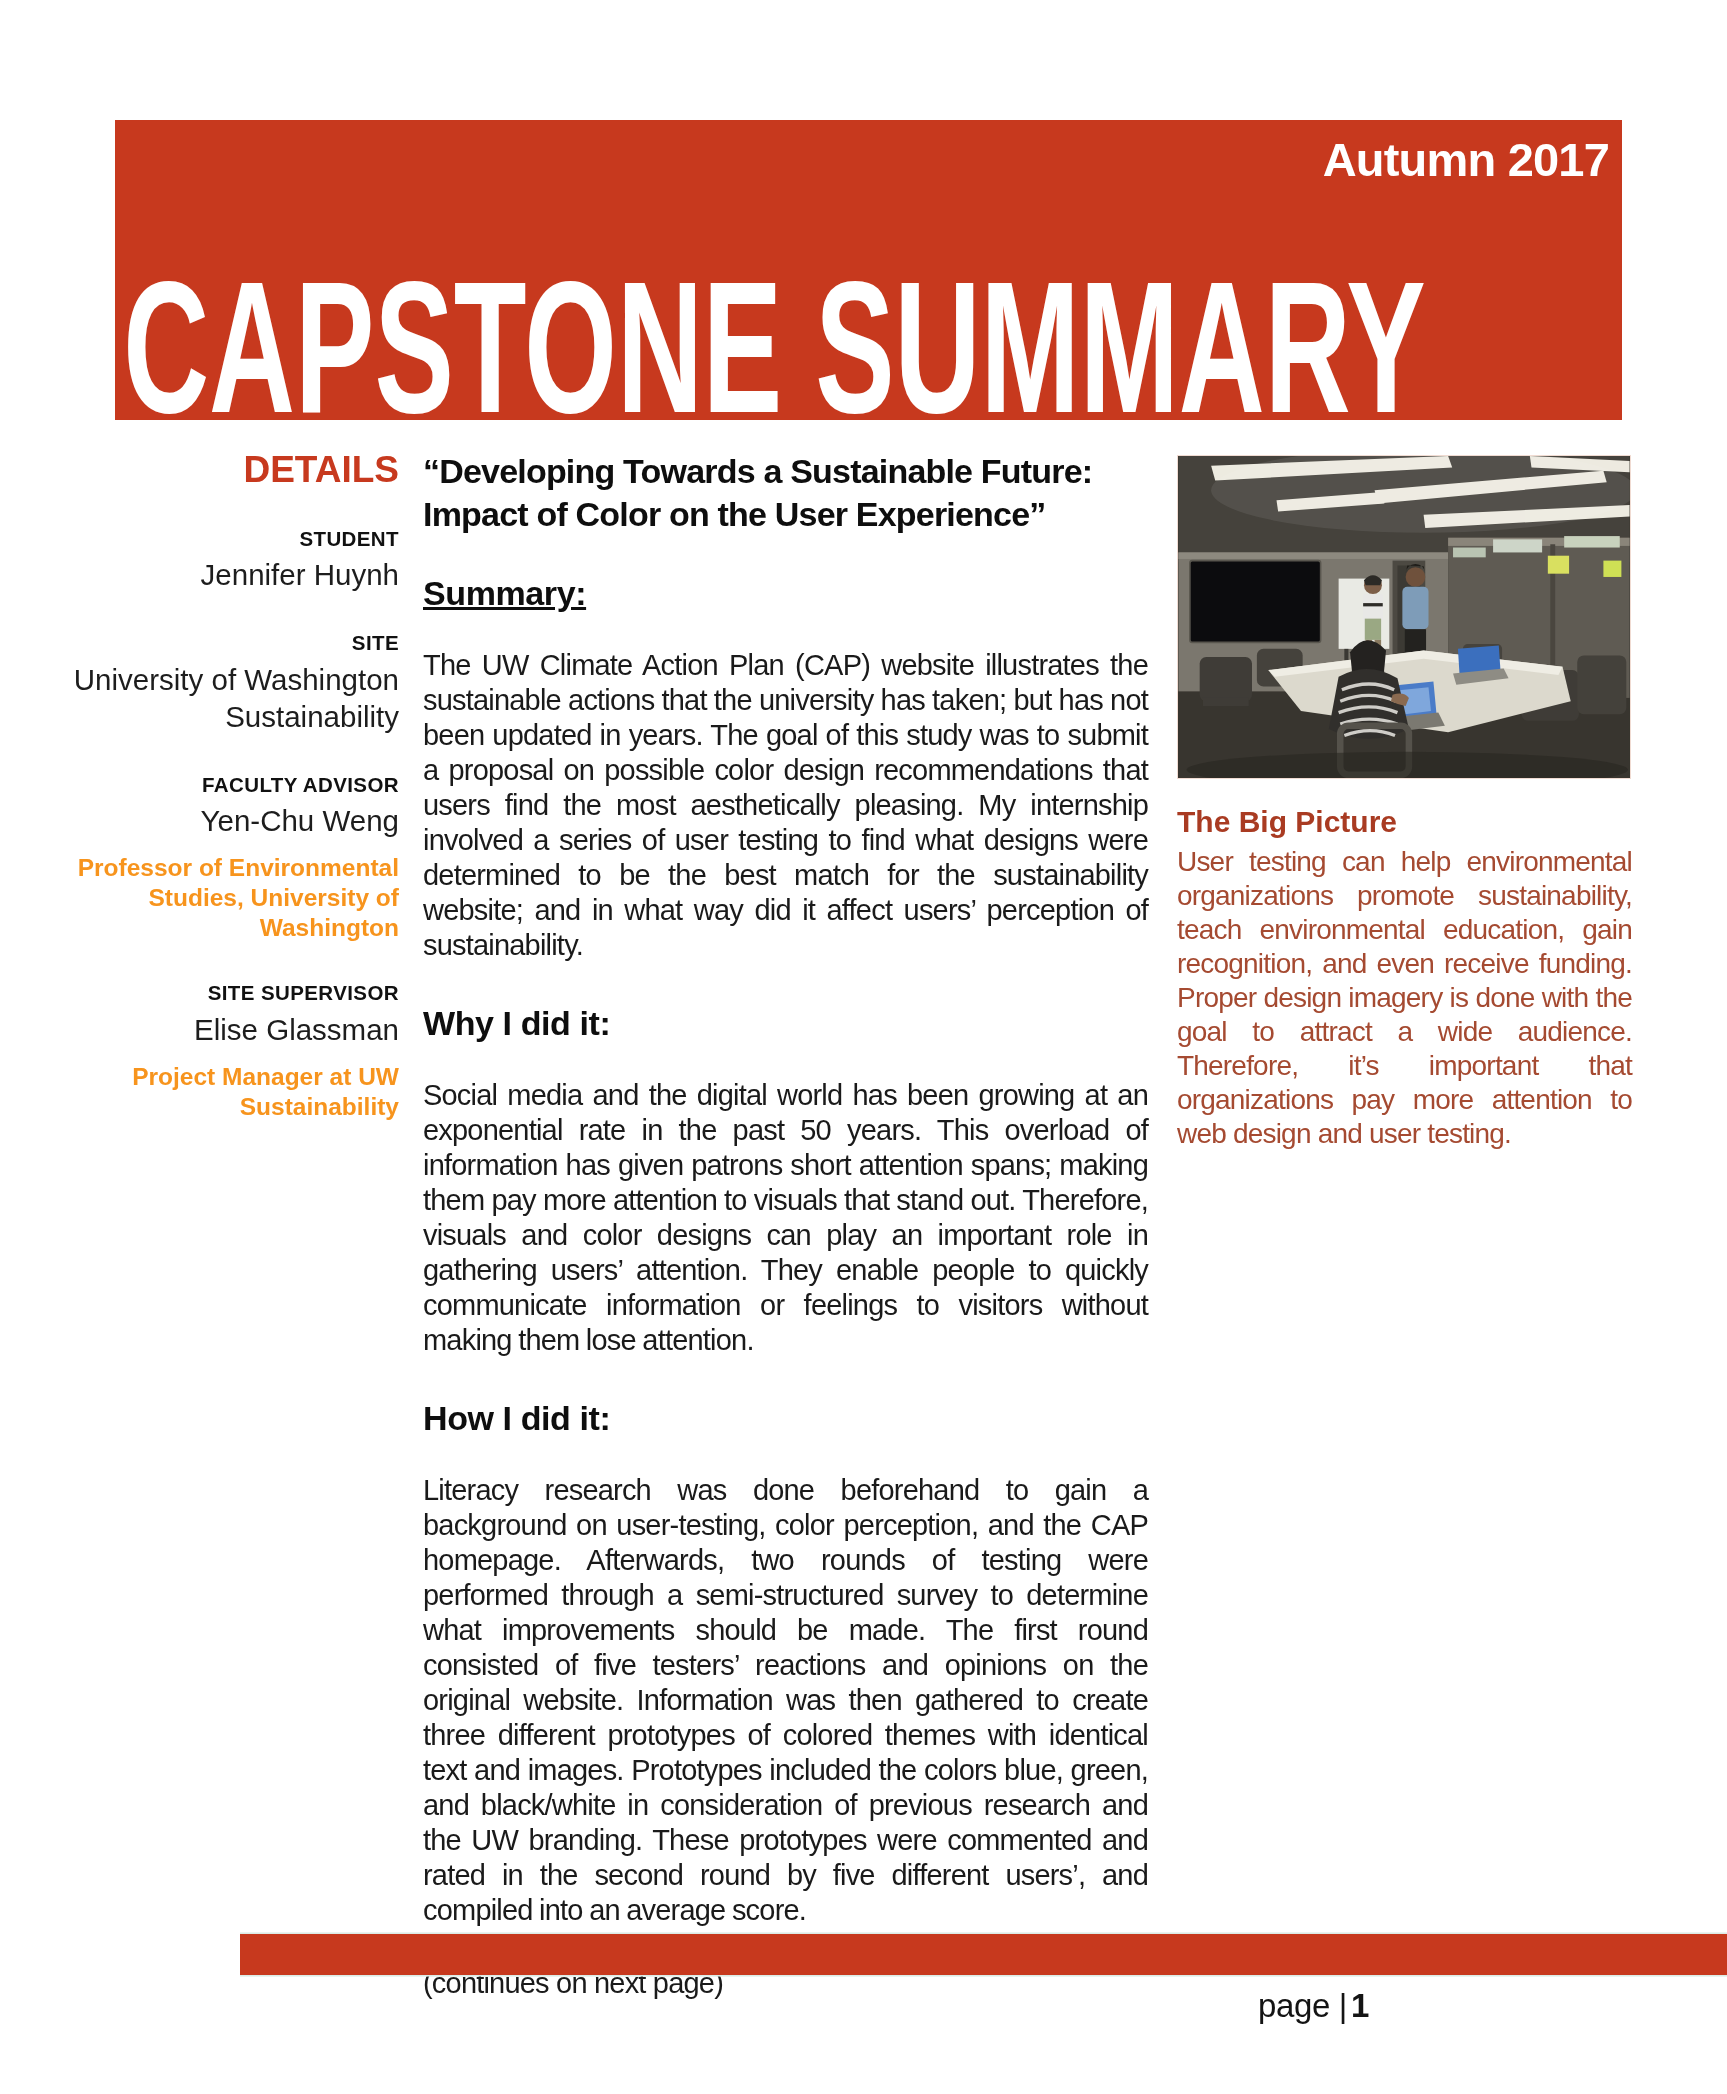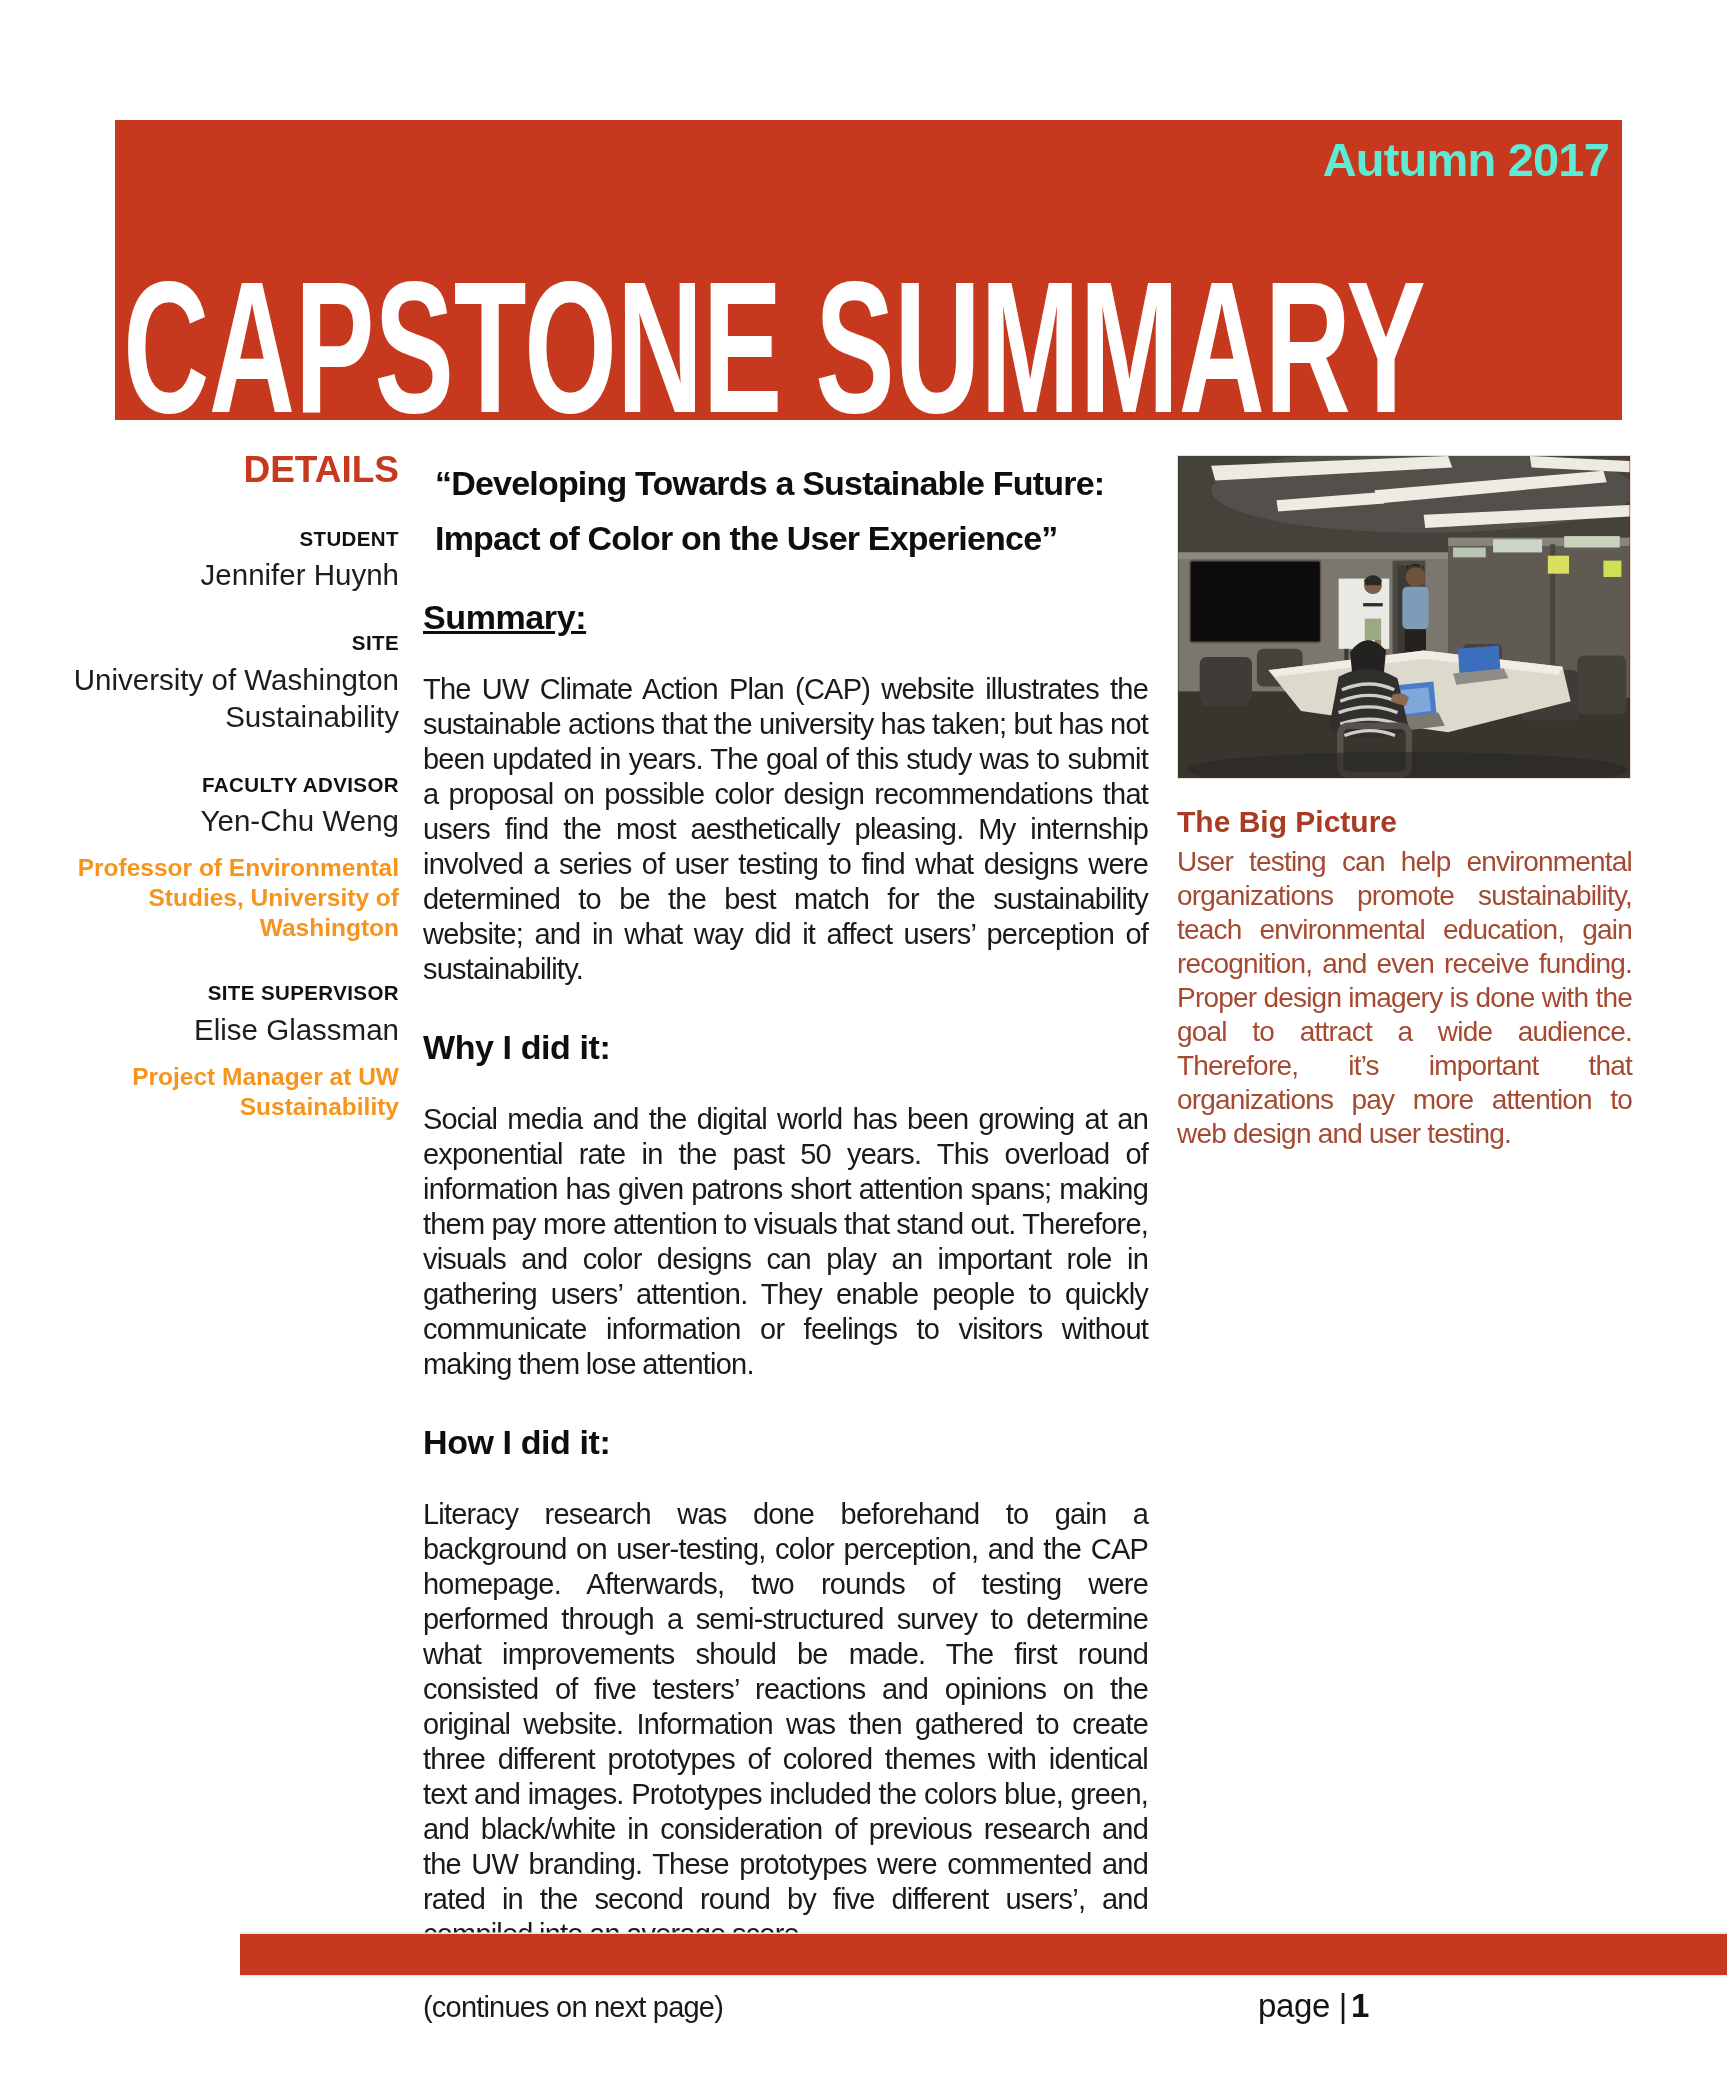--- a/index.html
+++ b/index.html
@@ -3,34 +3,34 @@
 <meta charset="utf-8">
 <style>
   html,body{margin:0;padding:0;background:#ffffff;}
   .page{
     position:relative;width:1727px;height:2095px;background:#ffffff;
     font-family:"Liberation Sans",sans-serif;overflow:hidden;color:#1c1c1c;
   }
   
   .banner{position:absolute;left:115px;top:120px;width:1507px;height:300px;background:#C7391E;}
   .season{
-    position:absolute;top:11.5px;right:13px;color:#5eead4;font-weight:bold;
+    position:absolute;top:11.5px;right:13px;color:#ffffff;font-weight:bold;
     font-size:47px;letter-spacing:-0.8px;
   }
   .masthead-svg{position:absolute;left:0;bottom:0;}
   
   .sidebar{position:absolute;left:57px;top:450px;width:342px;text-align:right;}
   .sidebar-heading{font-size:37px;font-weight:bold;color:#C7391E;line-height:39px;margin:0 0 8.2px 0;}
   .field{margin-top:38px;}
   .field-label{font-size:20.5px;font-weight:bold;color:#111111;letter-spacing:0.4px;line-height:24.5px;}
   .field-value{font-size:29.5px;color:#1d1d1d;line-height:37px;margin-top:4.9px;}
   .field-note{font-size:24.5px;font-weight:bold;color:#F7941D;line-height:30px;margin-top:14px;}
   
   .main{position:absolute;left:423px;top:450px;width:725px;}
-  .article-title{font-size:34px;font-weight:bold;line-height:43px;color:#0e0e0e;letter-spacing:-0.8px;white-space:nowrap;margin:12px;}
+  .article-title{font-size:34px;font-weight:bold;line-height:43px;color:#0e0e0e;letter-spacing:-0.8px;white-space:nowrap;margin:0;}
   .section-heading{font-size:34px;font-weight:bold;color:#0e0e0e;letter-spacing:-0.4px;margin:39px 0 0 0;line-height:43px;}
   .section-heading.first{margin-top:36px;text-decoration:underline;}
   .section-body{
     font-size:29px;line-height:35px;text-align:justify;color:#1a1a1a;
     letter-spacing:-0.8px;word-spacing:-0.8px;margin:33px 0 0 0;
   }
   .continues{font-size:29px;letter-spacing:-0.8px;color:#1a1a1a;margin-top:39px;}
   
   .photo-wrap{
     position:absolute;left:1177px;top:455px;width:452px;height:322px;

